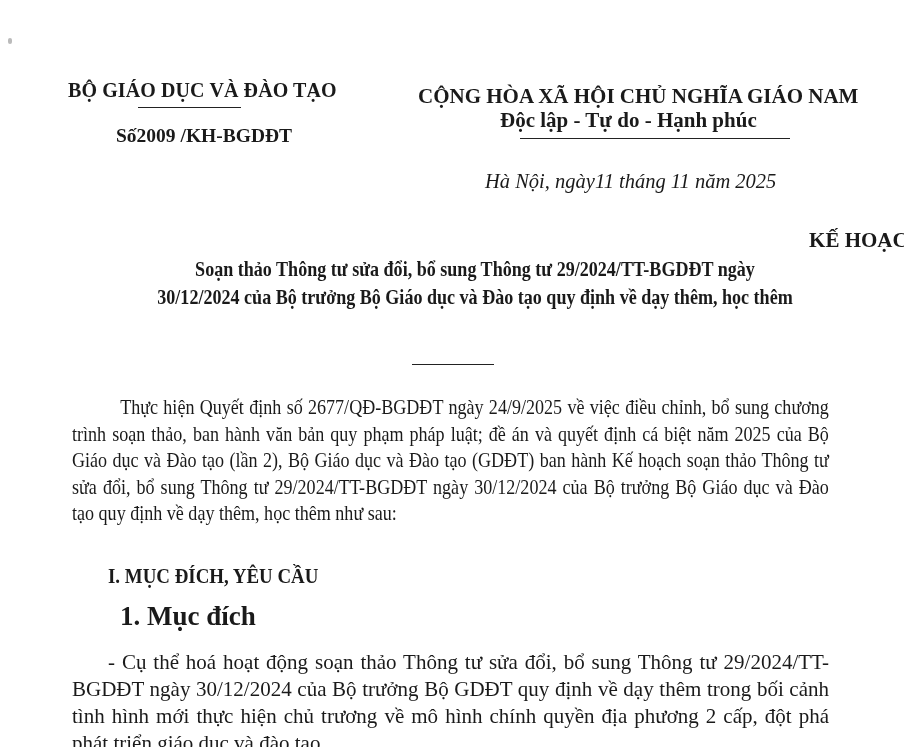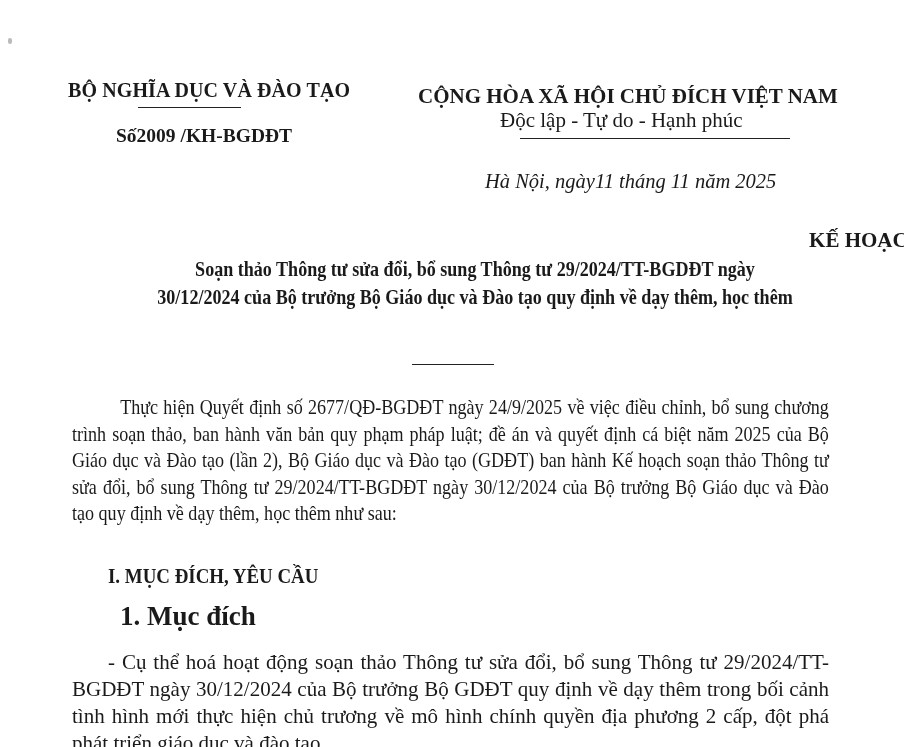--- a/index.html
+++ b/index.html
@@ -32,21 +32,21 @@
       font-size: 19.5px;
       font-weight: bold;
     }
 
     .republic {
       left: 418px; top: 84px;
       font-size: 21px; font-weight: bold;
     }
     .motto {
       left: 500px; top: 108px;
-      font-size: 21px; font-weight: normal; text-align: center;
+      font-size: 21px; font-weight: bold; text-align: center;
     }
     .motto-underline {
       left: 520px; top: 138px;
       width: 270px; height: 0;
       border-top: 1.5px solid #222;
     }
     .date-line {
       left: 485px; top: 170px;
       font-size: 20.5px; font-style: italic;
     }
@@ -100,25 +100,25 @@
       left: 8px; top: 38px;
       width: 4px; height: 6px;
       background: #bbb; border-radius: 2px;
     }
   </style>
 </head>
 <body>
 
 <div class="abs scan-mark"></div>
 
-<div class="abs ministry">BỘ NGHĨA DỤC VÀ ĐÀO TẠO</div>
+<div class="abs ministry">BỘ GIÁO DỤC VÀ ĐÀO TẠO</div>
 <div class="abs ministry-underline"></div>
 <div class="abs doc-number">Số2009 /KH-BGDĐT</div>
 
-<div class="abs republic">CỘNG HÒA XÃ HỘI CHỦ ĐÍCH VIỆT NAM</div>
+<div class="abs republic">CỘNG HÒA XÃ HỘI CHỦ NGHĨA GIÁO NAM</div>
 <div class="abs motto">Độc lập - Tự do - Hạnh phúc</div>
 <div class="abs motto-underline"></div>
 <div class="abs date-line">Hà Nội, ngày11  tháng 11 năm 2025</div>
 
 <div class="abs plan-title">KẾ HOẠCH</div>
 <div class="abs plan-subtitle">Soạn thảo Thông tư sửa đổi, bổ sung Thông tư 29/2024/TT-BGDĐT ngày 30/12/2024 của Bộ trưởng Bộ Giáo dục và Đào tạo quy định về dạy thêm, học thêm</div>
 <div class="abs title-rule"></div>
 
 <div class="abs para para-1">
   <div class="para-inner">Thực hiện Quyết định số 2677/QĐ-BGDĐT ngày 24/9/2025 về việc điều chỉnh, bổ sung chương trình soạn thảo, ban hành văn bản quy phạm pháp luật; đề án và quyết định cá biệt năm 2025 của Bộ Giáo dục và Đào tạo (lần 2), Bộ Giáo dục và Đào tạo (GDĐT) ban hành Kế hoạch soạn thảo Thông tư sửa đổi, bổ sung Thông tư 29/2024/TT-BGDĐT ngày 30/12/2024 của Bộ trưởng Bộ Giáo dục và Đào tạo quy định về dạy thêm, học thêm như sau:</div>

